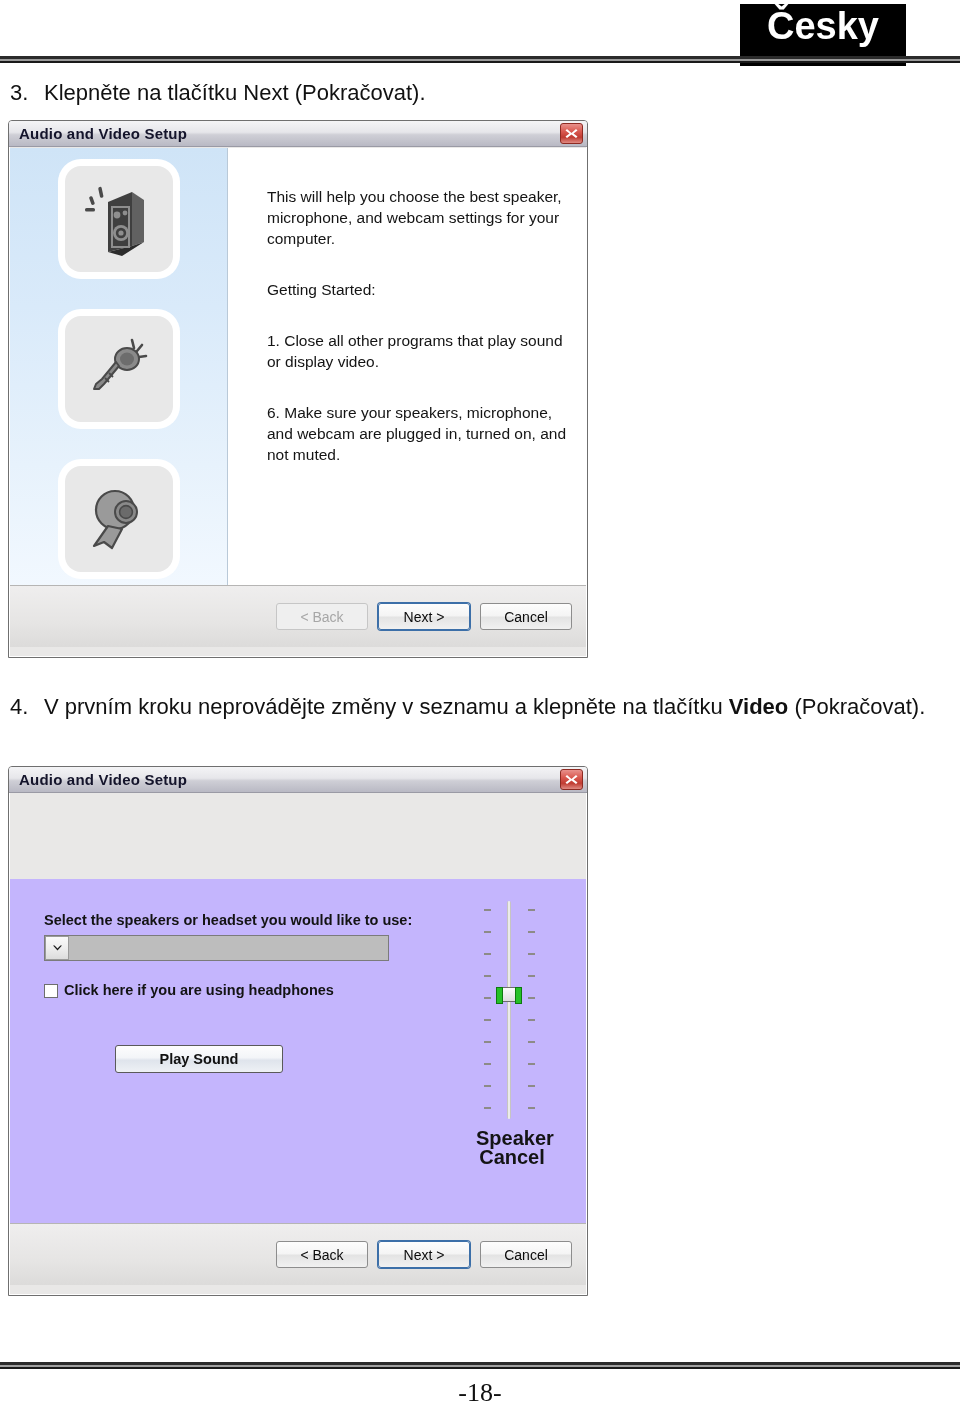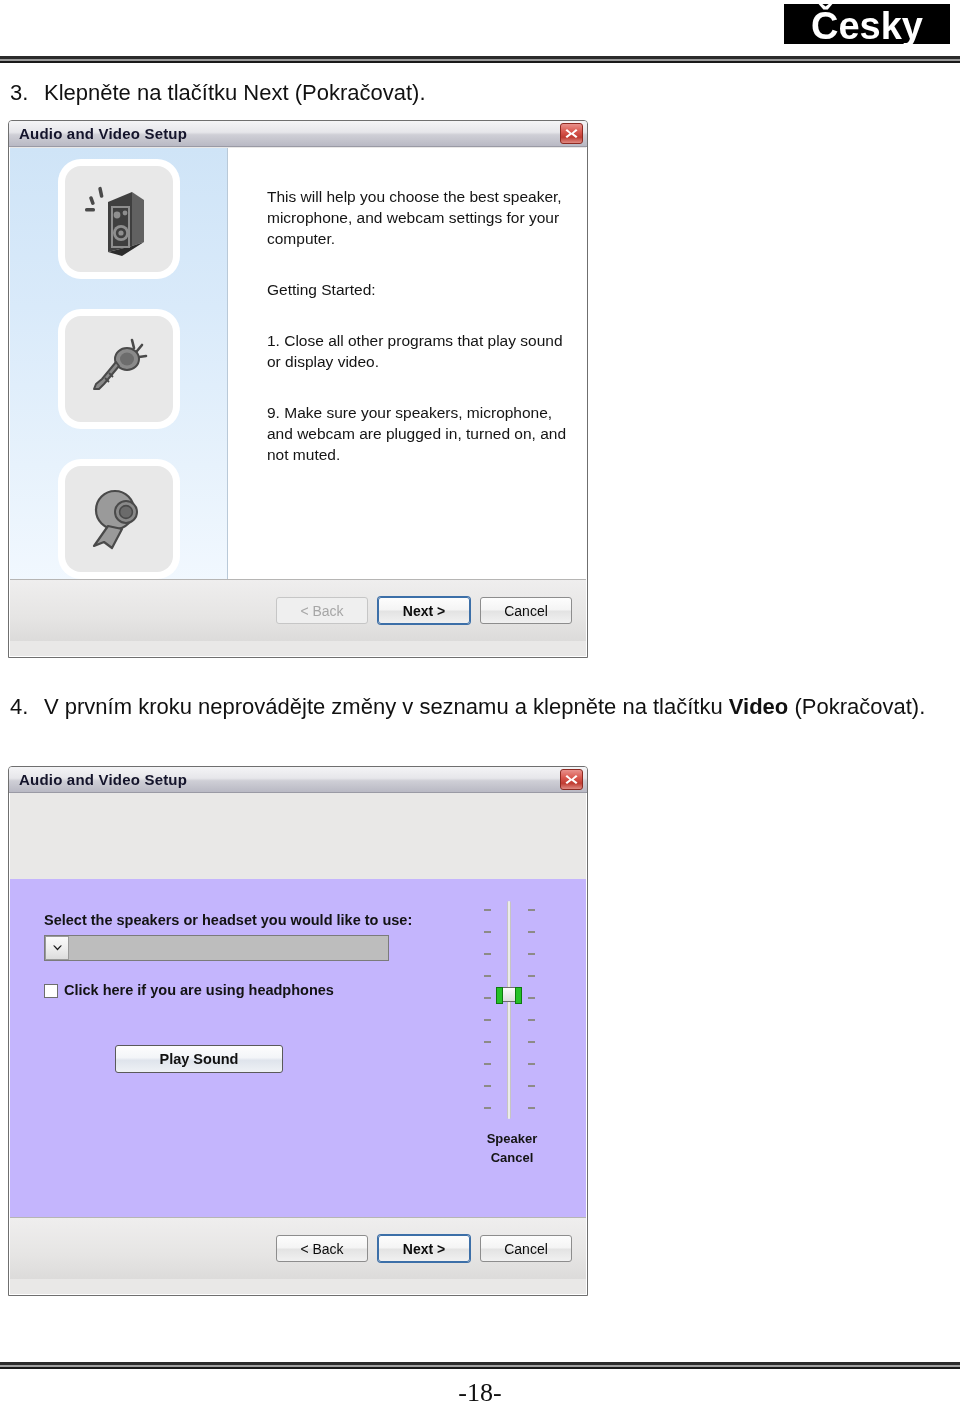--- a/index.html
+++ b/index.html
@@ -7,22 +7,22 @@
   body {
     width: 960px; height: 1416px;
     background: #ffffff;
     font-family: "Liberation Sans", sans-serif;
     position: relative;
     overflow: hidden;
   }
 
   
   .lang-badge {
-    position: absolute; left: 784px; top: 4px;
-    width: 166px; height: 40px;
+    position: absolute; left: 740px; top: 4px;
+    width: 166px; height: 62px;
     background: #000000;
     color: #ffffff;
     font-size: 38px; font-weight: bold;
     line-height: 44px; text-align: center;
     letter-spacing: 0px;
   }
   .top-rule {
     position: absolute; left: 0; top: 56px; width: 960px; height: 8px;
   }
   .top-rule .r1 { position:absolute; left:0; top:0; width:100%; height:3px; background:#2b2b2b; }
@@ -102,37 +102,37 @@
     padding: 38px 18px 0 38px;
   }
   .pane-text {
     font-size: 15.5px; line-height: 21px; color: #141414;
     font-family: "Liberation Sans", sans-serif;
   }
   .pane-text p { margin: 0 0 30px 0; }
 
   
   .btnbar {
-    position: absolute; left:1px; right:1px; bottom:16px; height: 62px;
+    position: absolute; left:1px; right:1px; bottom:10px; height: 62px;
     background: linear-gradient(to bottom,#efeeee 0%, #e6e5e4 60%, #dcdbda 100%);
     border-top: 1px solid #b6b5b4;
     display:flex; align-items:center; justify-content:flex-end;
     padding-right: 14px; gap: 10px;
   }
   .wbtn {
     min-width: 92px; height: 27px;
     font-size: 14px; color: #0b0b0b;
     background: linear-gradient(to bottom,#fdfdfd 0%, #f4f4f4 48%, #e3e3e3 52%, #f1f1f1 100%);
     border: 1px solid #8d8d8d;
     border-radius: 3px;
     display:flex; align-items:center; justify-content:center;
     cursor: pointer;
     font-family: "Liberation Sans", sans-serif;
   }
-  .wbtn.default { box-shadow: 0 0 0 1px #3c6fa8; border-color:#3c6fa8;font-weight:bold; }
+  .wbtn.default { box-shadow: 0 0 0 1px #3c6fa8; border-color:#3c6fa8; }
   .wbtn.disabled { color:#a6a6a6; border-color:#c6c6c6; background:#efefef; cursor:default; }
 
   
   #dlg2 { left: 8px; top: 766px; width: 580px; height: 530px; }
   #dlg2 .stephdr {
     position:absolute; left:1px; top:27px; right:1px; height: 84px;
     background:#e9e8e7;
     border-bottom: 1px solid #b6b5b4;
     padding: 18px 0 0 32px;
   }
@@ -191,21 +191,21 @@
     background: linear-gradient(to bottom,#fbfbfb,#dedede);
     border: 1px solid #6d6d6d; border-radius: 2px;
   }
   #vol .thumb:before, #vol .thumb:after {
     content:""; position:absolute; top:-1px; width:5px; height:15px; background:#26c127; border:1px solid #0d7a0f;
   }
   #vol .thumb:before { left:-1px; }
   #vol .thumb:after  { right:-1px; }
   #vol .cap {
     position:absolute; left:0; top: 228px; width: 72px;
-    font-size:13px; line-height:19px; color:#141414; text-align:center;
+    font-size:20px; line-height:19px; color:#141414; text-align:center;
   }
 
   
   .bottom-rule { position: absolute; left:0; top: 1362px; width:960px; height:7px; }
   .bottom-rule .r1 { position:absolute; left:0; top:0; width:100%; height:3px; background:#2b2b2b; }
   .bottom-rule .r2 { position:absolute; left:0; top:3px; width:100%; height:2px; background:#a0a0a0; }
   .bottom-rule .r3 { position:absolute; left:0; top:5px; width:100%; height:2px; background:#1a1a1a; }
   #page-num {
     position:absolute; left:0; top: 1378px; width:960px;
     text-align:center; font-family:"Liberation Serif", serif;
@@ -287,21 +287,21 @@
         </svg>
       </div>
 
     </div>
 
     <div class="content">
       <div class="pane-text">
         <p>This will help you choose the best speaker, microphone, and webcam settings for your computer.</p>
         <p>Getting Started:</p>
         <p>1. Close all other programs that play sound or display video.</p>
-        <p>9. Make sure your speakers, microphone, and webcam are plugged in, turned on, and not muted.</p>
+        <p>6. Make sure your speakers, microphone, and webcam are plugged in, turned on, and not muted.</p>
       </div>
     </div>
 
   </div>
 
   <div class="btnbar">
     <div class="wbtn disabled">&lt; Back</div>
     <div class="wbtn default">Next &gt;</div>
     <div class="wbtn">Cancel</div>
   </div>

